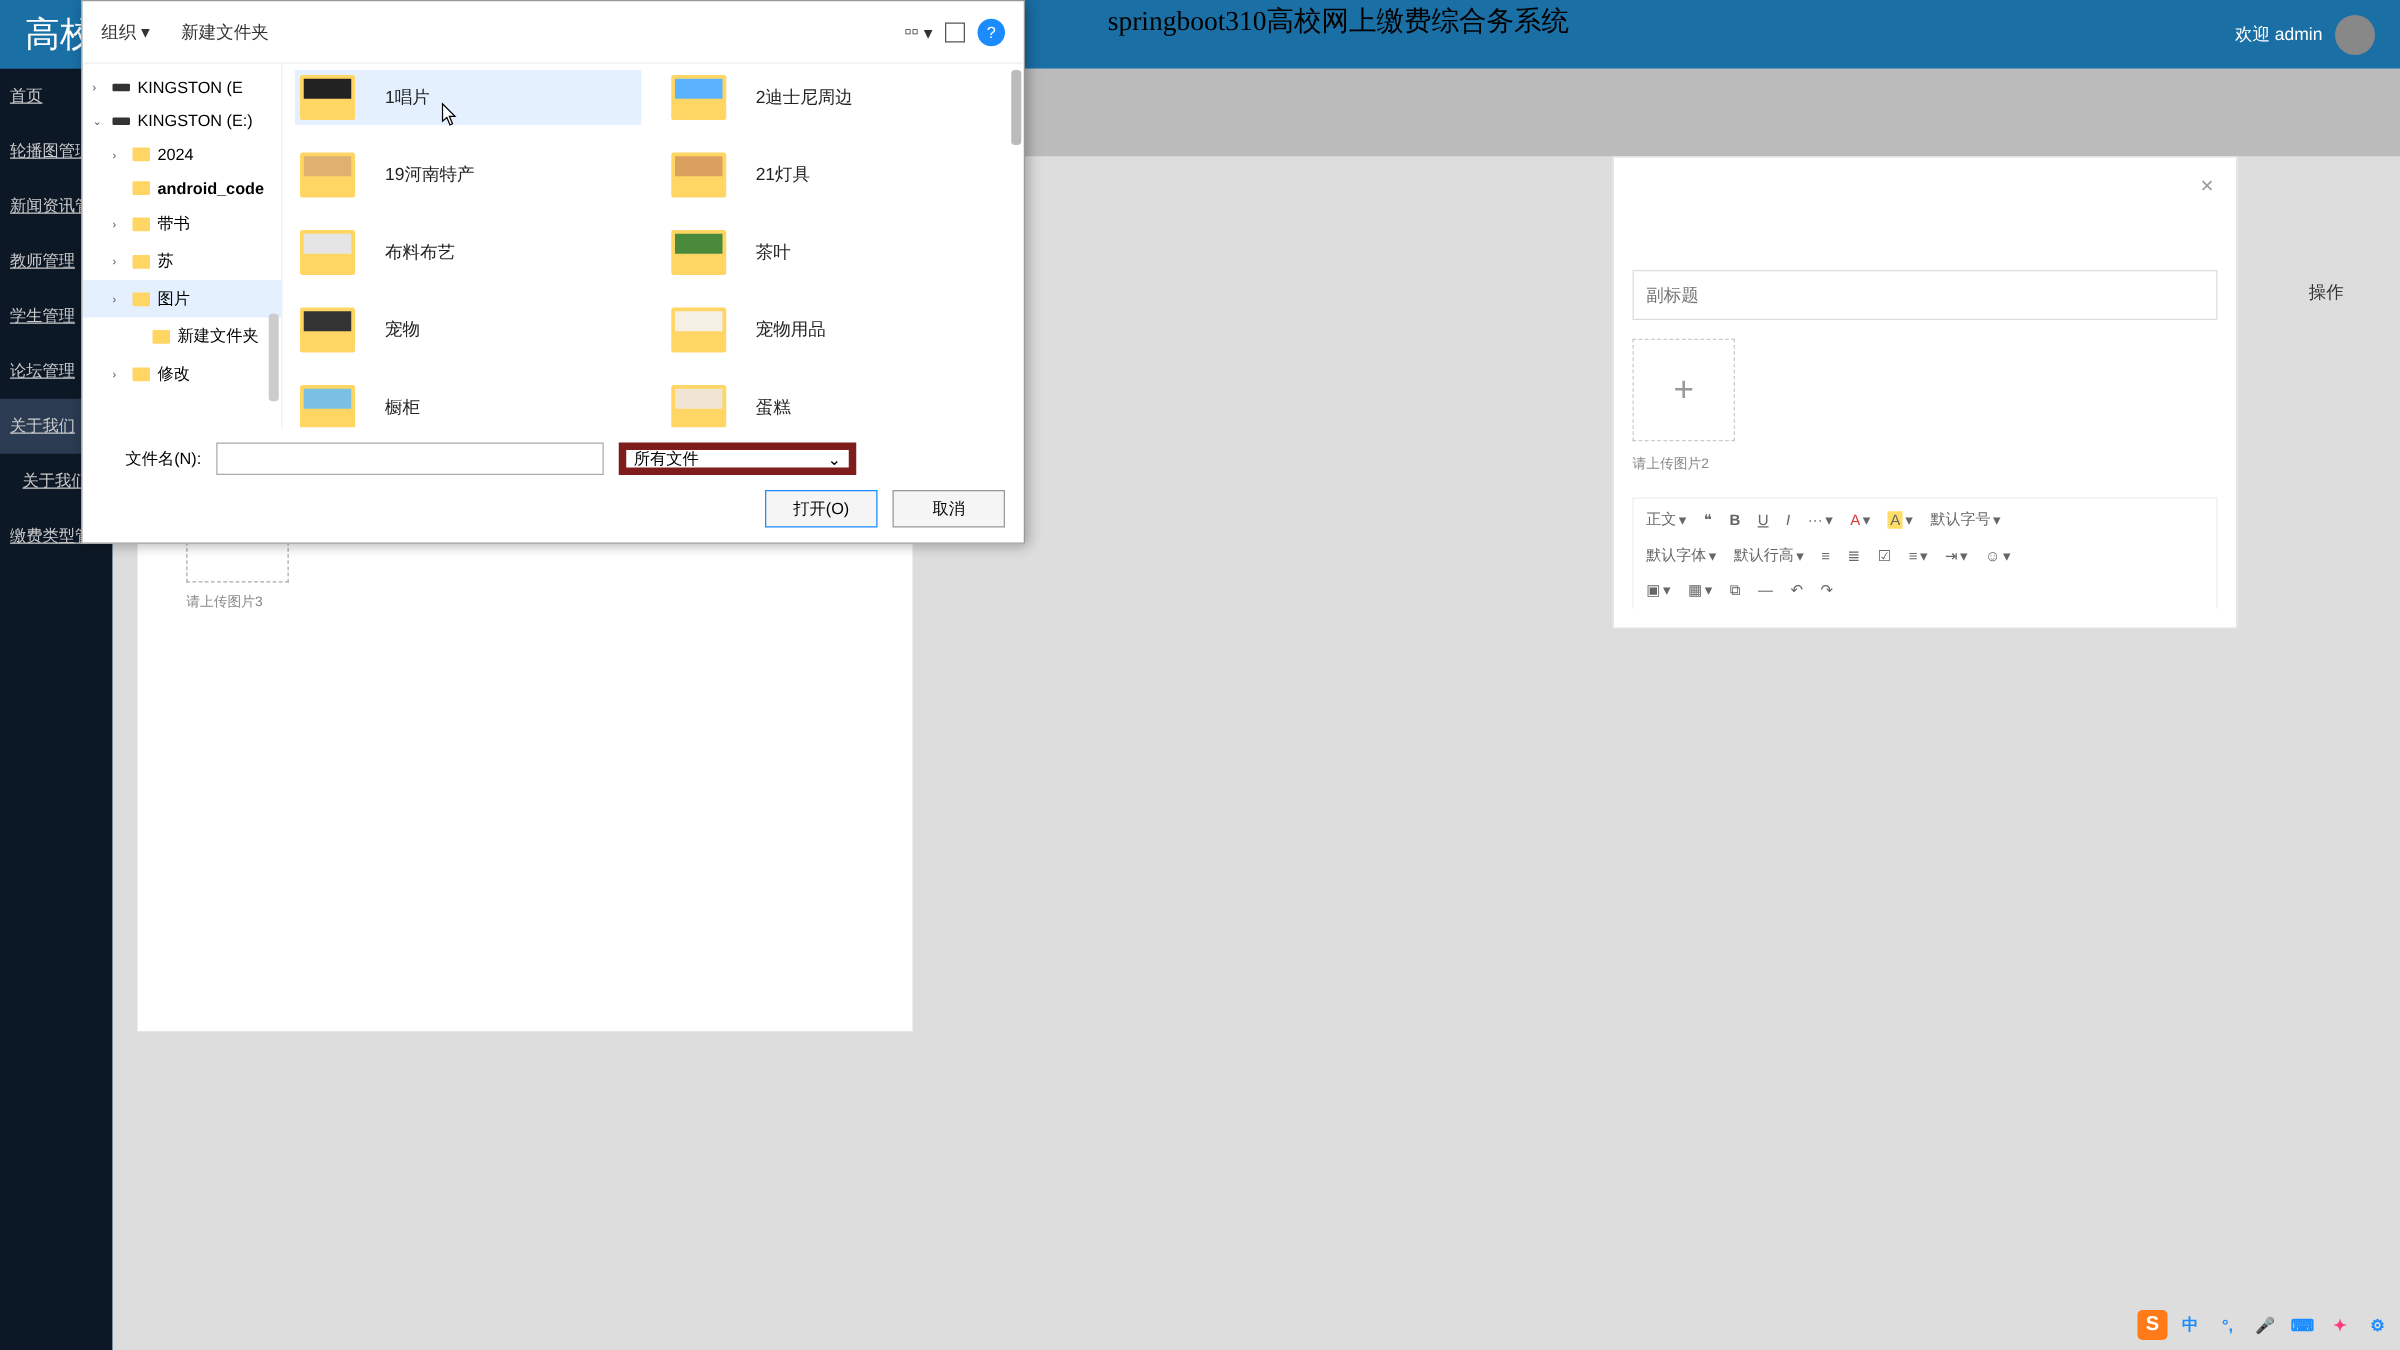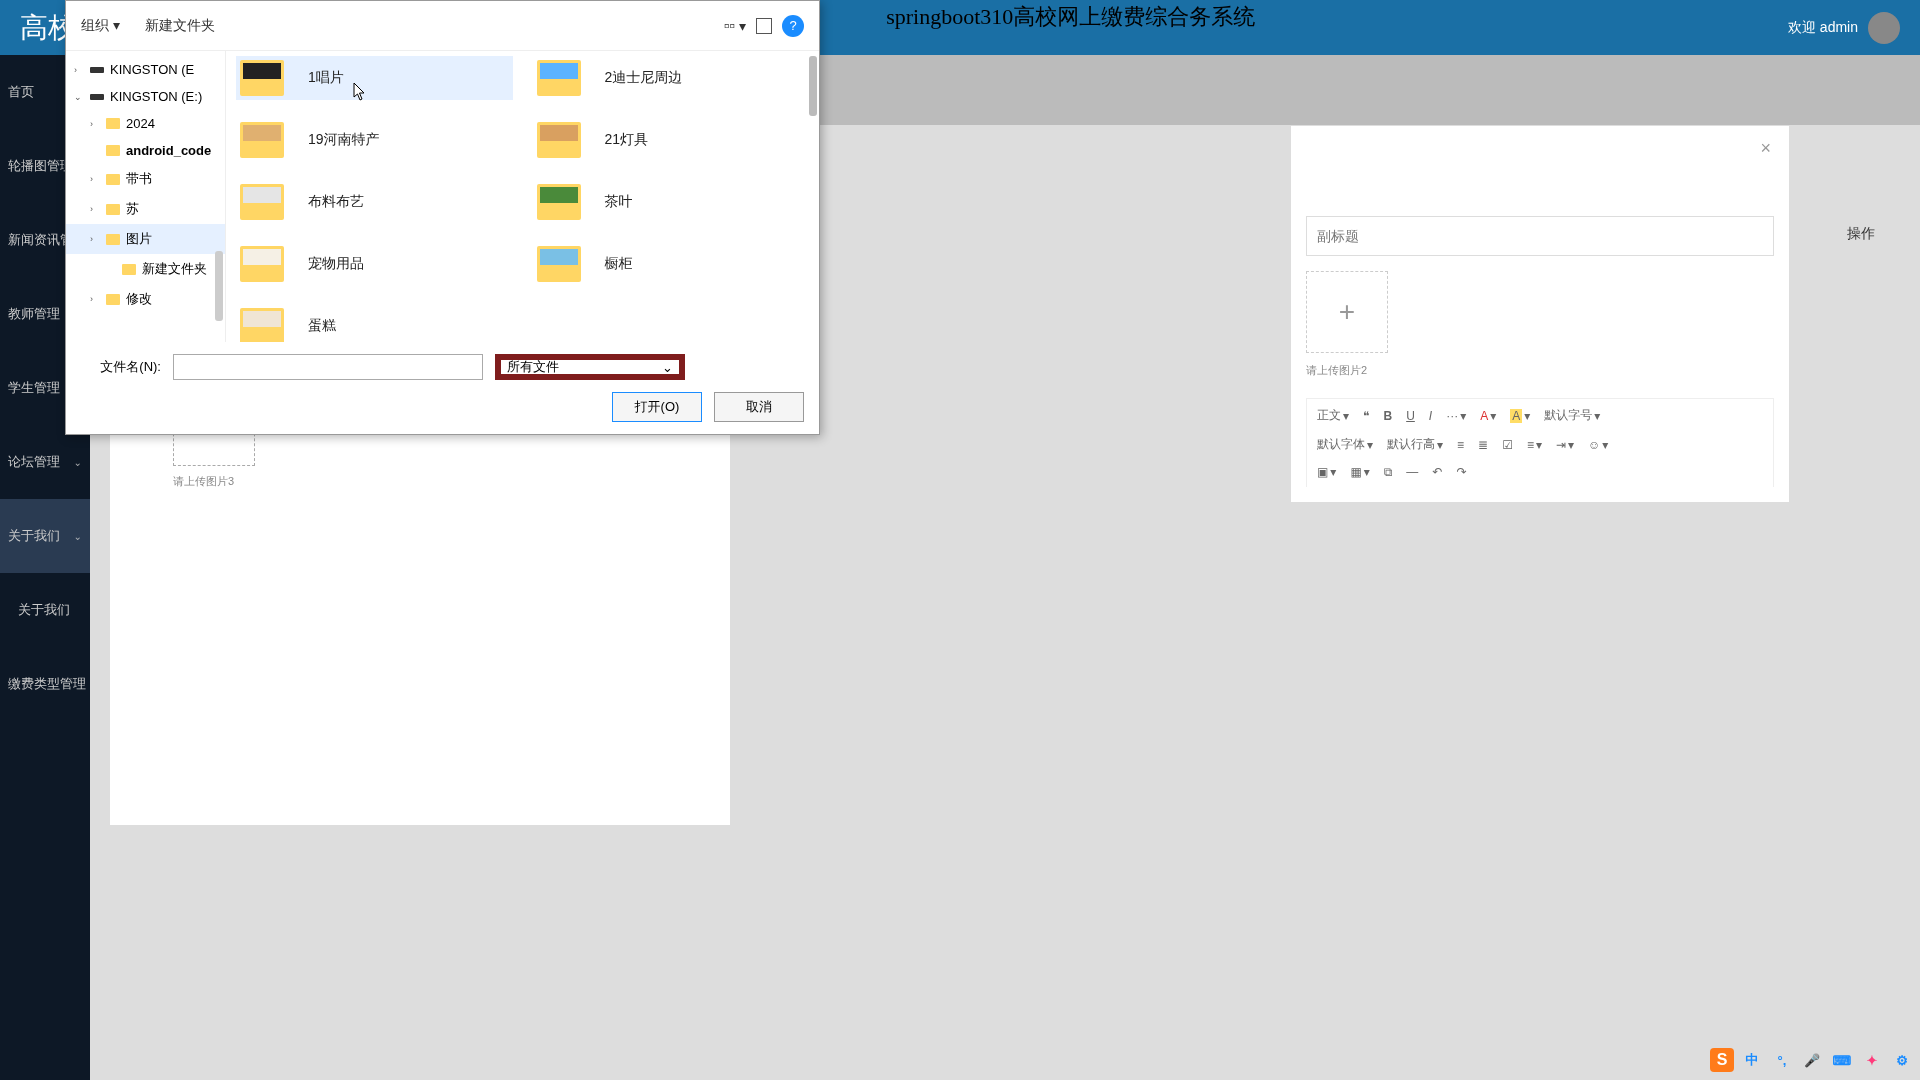--- a/index.html
+++ b/index.html
@@ -5,21 +5,21 @@
     *{margin:0;padding:0;box-sizing:border-box;font-family:"Microsoft YaHei","PingFang SC",sans-serif;}
     body{width:1920px;height:1080px;overflow:hidden;background:#1a6fa5;position:relative;}
     
     .top-header{position:absolute;top:0;left:0;right:0;height:55px;background:#1a6fa5;display:flex;align-items:center;justify-content:space-between;padding:0 20px;}
     .brand{color:#fff;font-size:28px;font-weight:500;}
     .user-area{display:flex;align-items:center;gap:10px;color:#fff;font-size:14px;}
     .avatar{width:32px;height:32px;border-radius:50%;background:#888;}
     .page-title{position:absolute;top:2px;left:50%;transform:translateX(-20%);font-size:22px;color:#000;font-family:serif;z-index:5;}
     
     .sidebar{position:absolute;top:55px;left:0;width:90px;background:#0d1826;height:calc(100% - 55px);}
-    .nav-item{color:#ccc;font-size:13px;padding:28px 8px;display:flex;align-items:center;justify-content:flex-start;gap:4px;cursor:pointer;white-space:nowrap;}
+    .nav-item{color:#ccc;font-size:13px;padding:13px 8px;display:flex;align-items:center;justify-content:flex-start;gap:4px;cursor:pointer;white-space:nowrap;text-decoration:underline;}
     .nav-item.active{background:#2a3b52;}
     .nav-chev{font-size:10px;margin-left:auto;opacity:.8;}
     
     .workspace{position:absolute;top:55px;left:90px;right:0;bottom:0;background:#ddd;}
     .work-header{height:70px;background:#bbb;}
     .tbl-head-op{position:absolute;right:45px;top:225px;font-size:14px;color:#333;}
     
     .modal-right{position:absolute;top:125px;right:130px;width:500px;background:#fff;border:1px solid #ddd;}
     .modal-close{position:absolute;top:12px;right:18px;font-size:18px;color:#999;cursor:pointer;}
     .modal-body{padding:90px 15px 15px;}
@@ -58,21 +58,21 @@
     .fd-input{flex:1;height:26px;border:1px solid #aaa;padding:0 6px;font-size:13px;}
     .fd-filetype{width:190px;height:26px;border:6px solid #7f1d1d;padding:0 6px;font-size:13px;display:flex;align-items:center;justify-content:space-between;}
     .fd-buttons{display:flex;gap:12px;margin-left:auto;}
     .fd-btn{width:90px;height:30px;border:1px solid #999;background:#f5f5f5;font-size:13px;cursor:pointer;display:flex;align-items:center;justify-content:center;}
     .fd-btn.primary{border-color:#1a8cff;}
     
     .cursor{position:absolute;top:82px;left:353px;width:14px;height:20px;z-index:60;pointer-events:none;}
     .cursor svg{width:100%;height:100%;}
     
     .left-modal-bg{position:absolute;top:125px;left:110px;width:620px;height:700px;background:#fff;z-index:1;}
-    .left-upload3{position:absolute;left:173px;top:384px;z-index:2;}
+    .left-upload3{position:absolute;left:149px;top:384px;z-index:2;}
     .upload-box-dashed{width:82px;height:82px;border:1px dashed #aaa;display:flex;align-items:center;justify-content:center;font-size:28px;color:#aaa;}
     .upload3-label{font-size:11px;color:#888;margin-top:8px;}
     
     .ime-tray{position:absolute;bottom:8px;right:6px;display:flex;gap:6px;align-items:center;z-index:70;}
     .ime-icon{width:24px;height:24px;border-radius:4px;display:flex;align-items:center;justify-content:center;font-size:13px;font-weight:600;}
     .ime-s{background:#ff7b1a;color:#fff;font-size:16px;font-weight:700;}
     .ime-blue{color:#1a8cff;}
   </style>
 </head>
 <body>
@@ -252,20 +252,24 @@
           </div>
           <div class="fd-item">
             <span class="fd-thumb" style="--thumb:#e5e5e5"></span>
             <span>布料布艺</span>
           </div>
           <div class="fd-item">
             <span class="fd-thumb" style="--thumb:#4a8a3a"></span>
             <span>茶叶</span>
           </div>
           <div class="fd-item">
+            <span class="fd-thumb" style="--thumb:#333"></span>
+            <span>宠物</span>
+          </div>
+          <div class="fd-item">
             <span class="fd-thumb" style="--thumb:#f5f0e5"></span>
             <span>宠物用品</span>
           </div>
           <div class="fd-item">
             <span class="fd-thumb" style="--thumb:#7ac0e5"></span>
             <span>橱柜</span>
           </div>
           <div class="fd-item">
             <span class="fd-thumb" style="--thumb:#f0e5d5"></span>
             <span>蛋糕</span>

